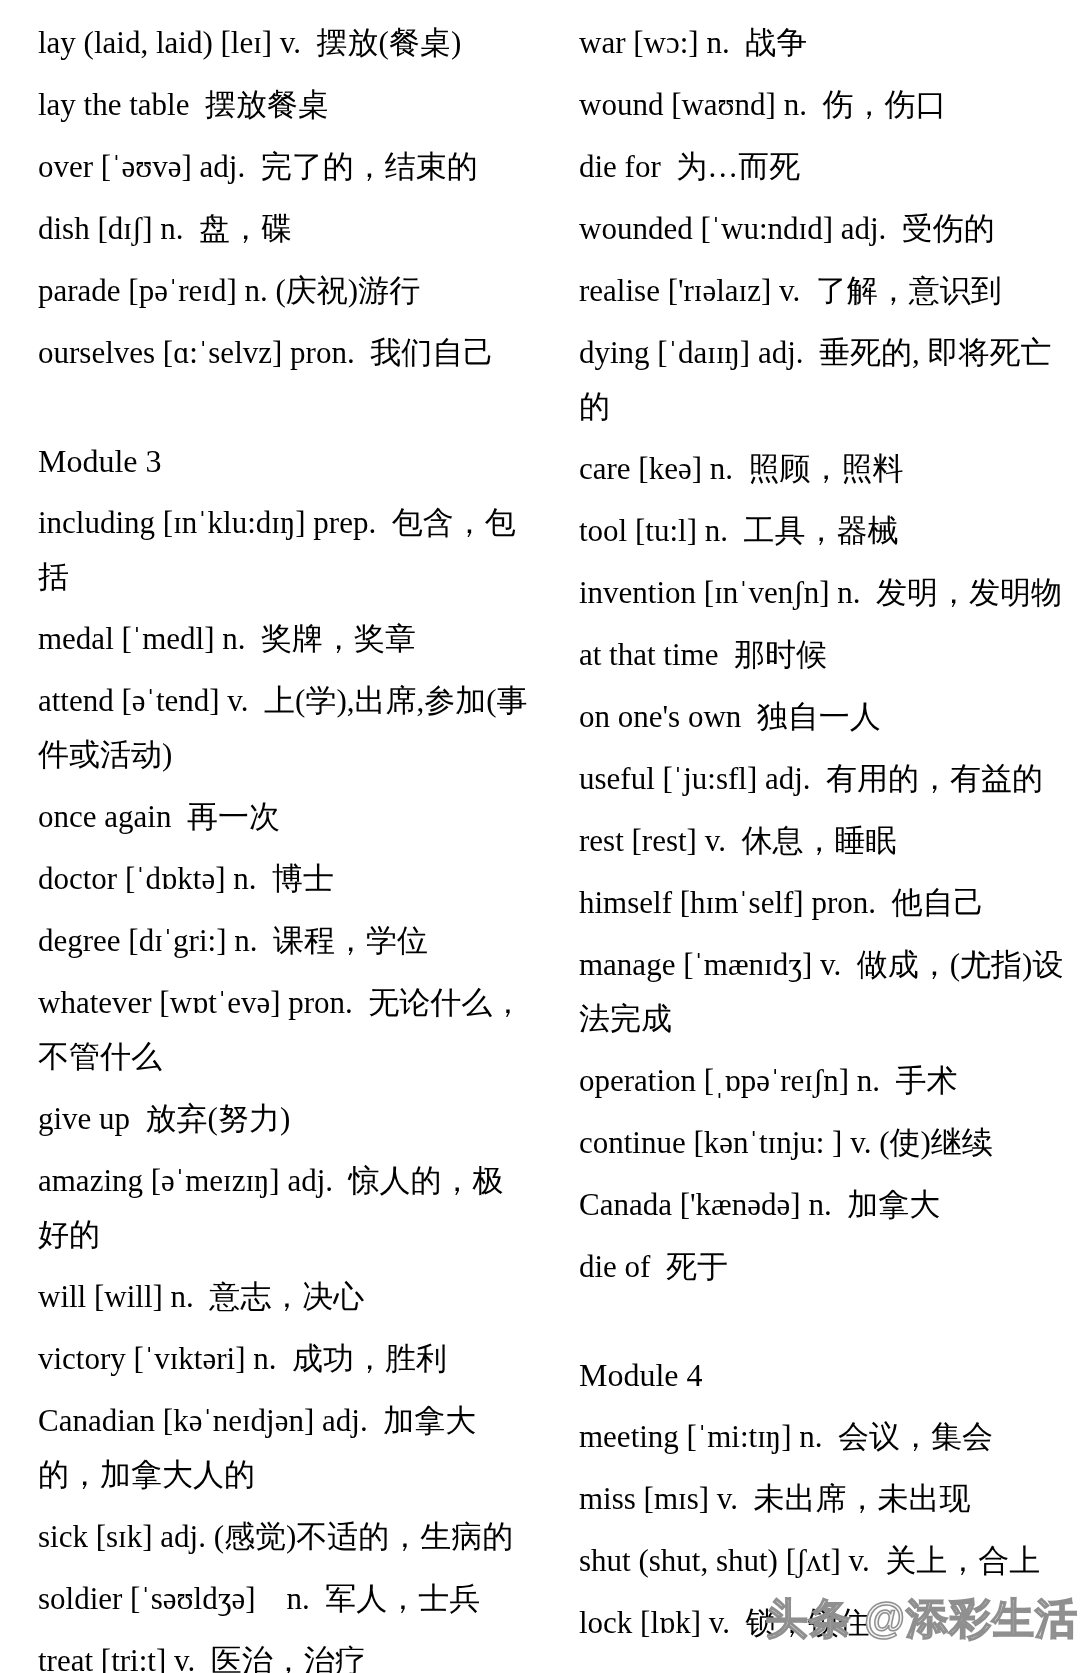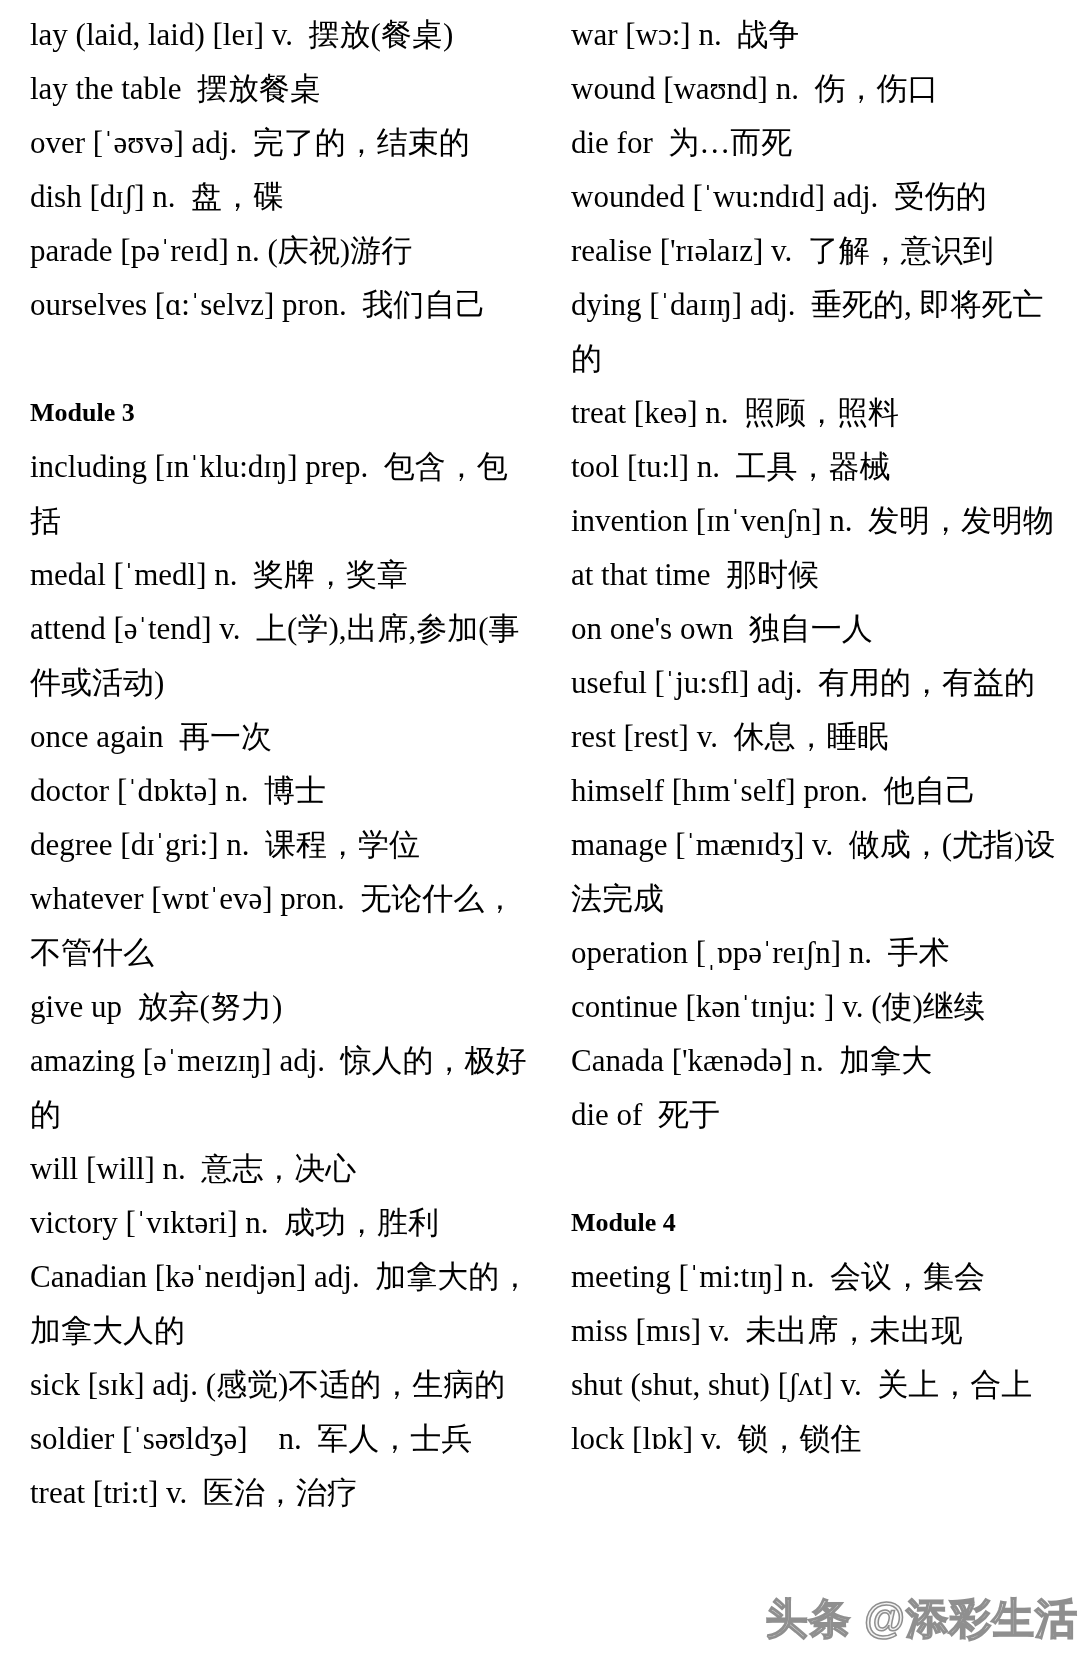--- a/index.html
+++ b/index.html
@@ -25,29 +25,29 @@
   }
   #col-left {
     left: 30px;
     width: 506px;
   }
   #col-right {
     left: 571px;
     width: 502px;
   }
   p.entry, p.module-heading {
-    margin: 0;
+    margin: 8px;
     font-size: 31px;
     line-height: 54px;
     white-space: pre-wrap;
     overflow-wrap: break-word;
   }
   p.module-heading {
-    font-weight: 700;
-    font-size: 26px;
+    font-weight: 400;
+    font-size: 32px;
     margin-top: 54px;
   }
   .watermark {
     position: absolute;
     top: 1591px;
     right: 2px;
     font-family: "Liberation Sans", "DejaVu Sans", sans-serif;
     font-weight: 700;
     font-size: 42px;
     letter-spacing: 1px;
@@ -85,21 +85,21 @@
       <p class="entry">soldier [ˈsəʊldʒə]    n.  军人，士兵</p>
       <p class="entry">treat [tri:t] v.  医治，治疗</p>
     </div>
   <div id="col-right" class="column">
       <p class="entry">war [wɔ:] n.  战争</p>
       <p class="entry">wound [waʊnd] n.  伤，伤口</p>
       <p class="entry">die for  为…而死</p>
       <p class="entry">wounded [ˈwu:ndɪd] adj.  受伤的</p>
       <p class="entry">realise ['rɪəlaɪz] v.  了解，意识到</p>
       <p class="entry">dying [ˈdaɪɪŋ] adj.  垂死的, 即将死亡的</p>
-      <p class="entry">treat [keə] n.  照顾，照料</p>
+      <p class="entry">care [keə] n.  照顾，照料</p>
       <p class="entry">tool [tu:l] n.  工具，器械</p>
       <p class="entry">invention [ɪnˈvenʃn] n.  发明，发明物</p>
       <p class="entry">at that time  那时候</p>
       <p class="entry">on one's own  独自一人</p>
       <p class="entry">useful [ˈju:sfl] adj.  有用的，有益的</p>
       <p class="entry">rest [rest] v.  休息，睡眠</p>
       <p class="entry">himself [hɪmˈself] pron.  他自己</p>
       <p class="entry">manage [ˈmænɪdʒ] v.  做成，(尤指)设法完成</p>
       <p class="entry">operation [ˌɒpəˈreɪʃn] n.  手术</p>
       <p class="entry">continue [kənˈtɪnju: ] v. (使)继续</p>

